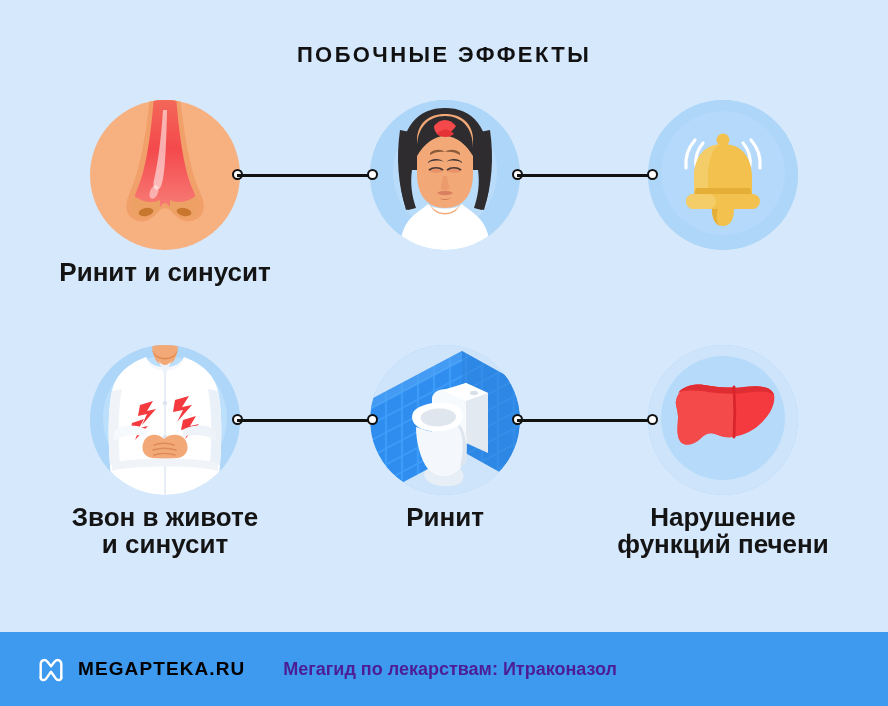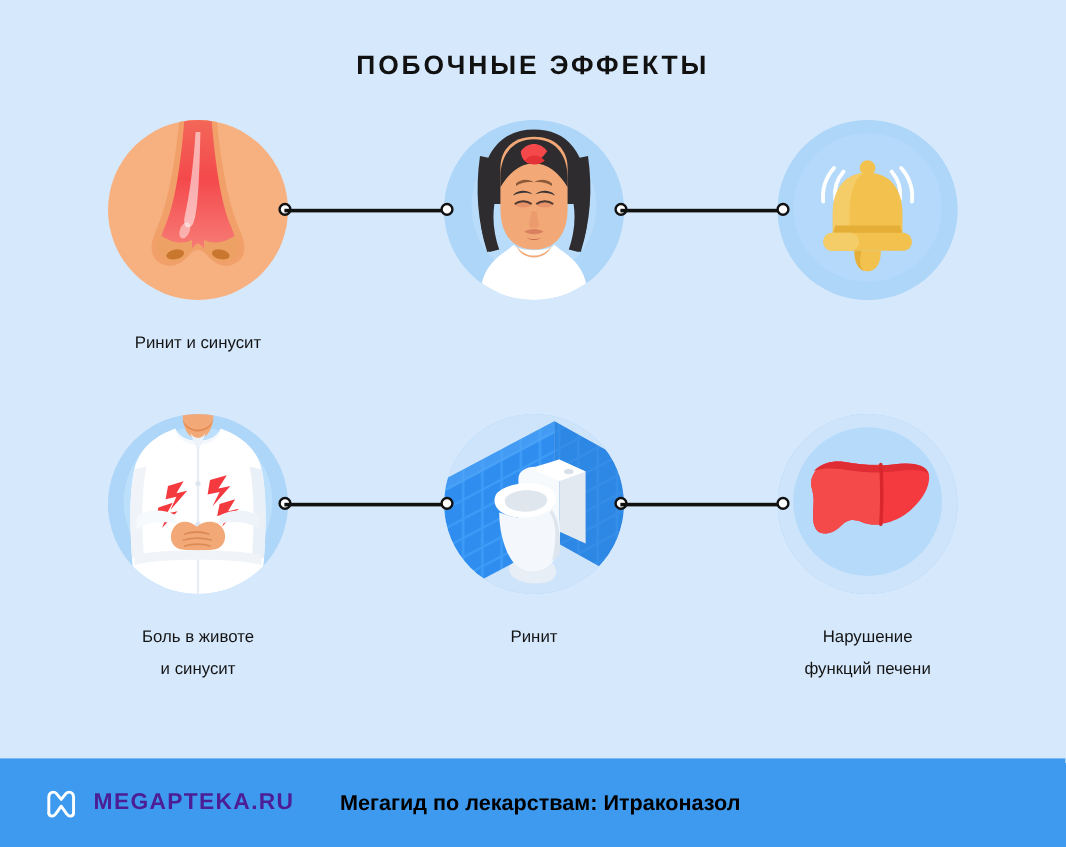--- a/index.html
+++ b/index.html
@@ -60,25 +60,25 @@
     width: 150px;
     height: 150px;
     border-radius: 50%;
     margin: 0 auto;
     overflow: hidden;
     background: #aed6f8;
   }
   .circle.peach { background: #f7b181; }
 
   .label {
-    margin-top: 22px;
-    font-size: 14px;
+    margin-top: 9px;
+    font-size: 26px;
     line-height: 27px;
     color: #141414;
-    font-weight: normal;
+    font-weight: bold;
   }
 
   
   .connector {
     position: absolute;
     height: 12px;
     top: 69px;
   }
   .connector .bar {
     position: absolute;
@@ -116,28 +116,28 @@
     align-items: center;
   }
   .footer-logo {
     margin-left: 36px;
     width: 30px;
     height: 30px;
     flex: none;
   }
   .footer-brand {
     margin-left: 12px;
-    color: #4c1d95;
+    color: #000000;
     font-size: 19px;
     font-weight: bold;
     letter-spacing: 1.1px;
   }
   .footer-caption {
     margin-left: 38px;
-    color: #000000;
+    color: #4c1d95;
     font-size: 18px;
     font-weight: bold;
   }
 
   svg { display: block; }
 </style>
 </head>
 <body>
 
 <div class="page">
@@ -263,21 +263,21 @@
           <path d="M54 96 C58 88 68 88 74 94 C80 88 92 88 96 96 C100 104 96 112 88 113 C80 114 70 114 62 113 C54 112 50 104 54 96 Z" fill="#f2a977"></path>
           <g stroke="#dd8b56" stroke-width="1.5" fill="none" stroke-linecap="round">
             <path d="M64 100 C70 98 78 98 84 100"></path>
             <path d="M63 105 C70 103 79 103 86 105"></path>
             <path d="M64 110 C70 108 79 108 85 110"></path>
           </g>
           <path d="M22 118 C40 112 110 112 128 118 L128 126 C110 120 40 120 22 126 Z" fill="#f0f4f9"></path>
         </svg>
       </div>
       <div class="label">
-        <span>Боль в животе</span><br>
+        <span>Звон в животе</span><br>
         <span>и синусит</span>
       </div>
     </div>
 
     <div class="item item-1">
       <div class="circle">
         <svg viewBox="0 0 150 150" width="150" height="150">
           <defs>
             <clipPath id="clipCircle2">
               <circle cx="75" cy="75" r="75"></circle>

